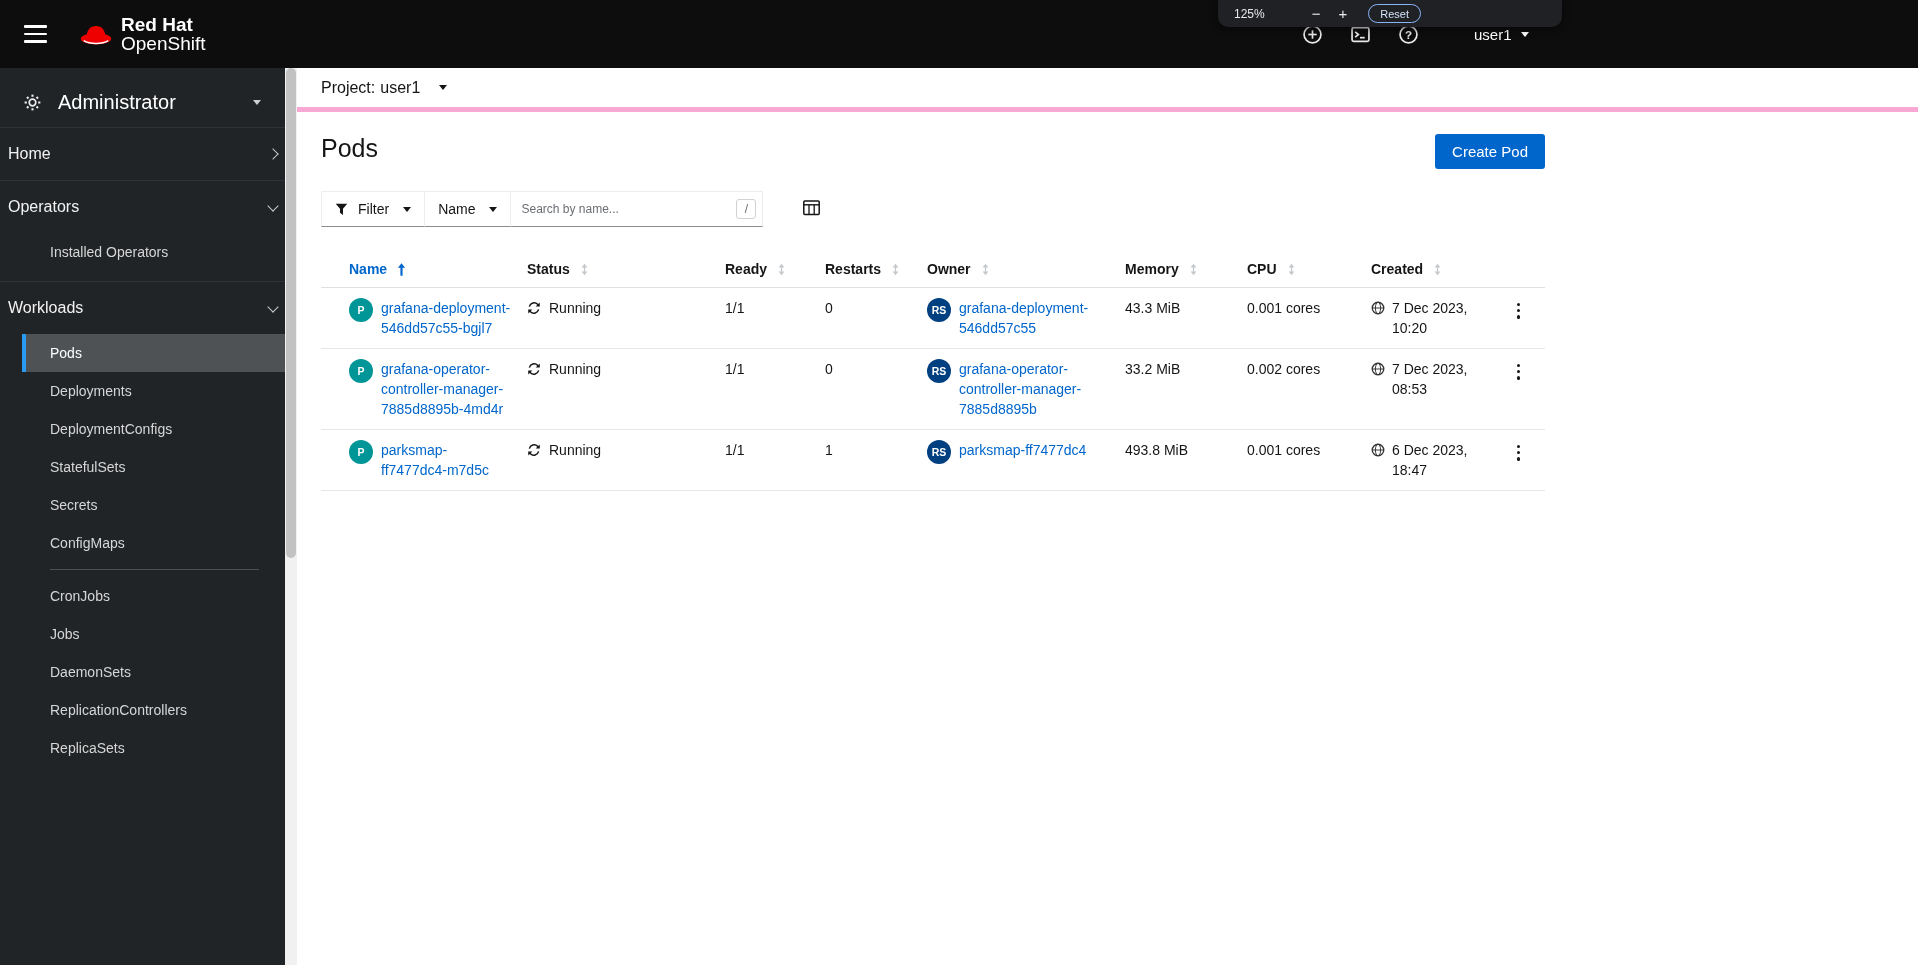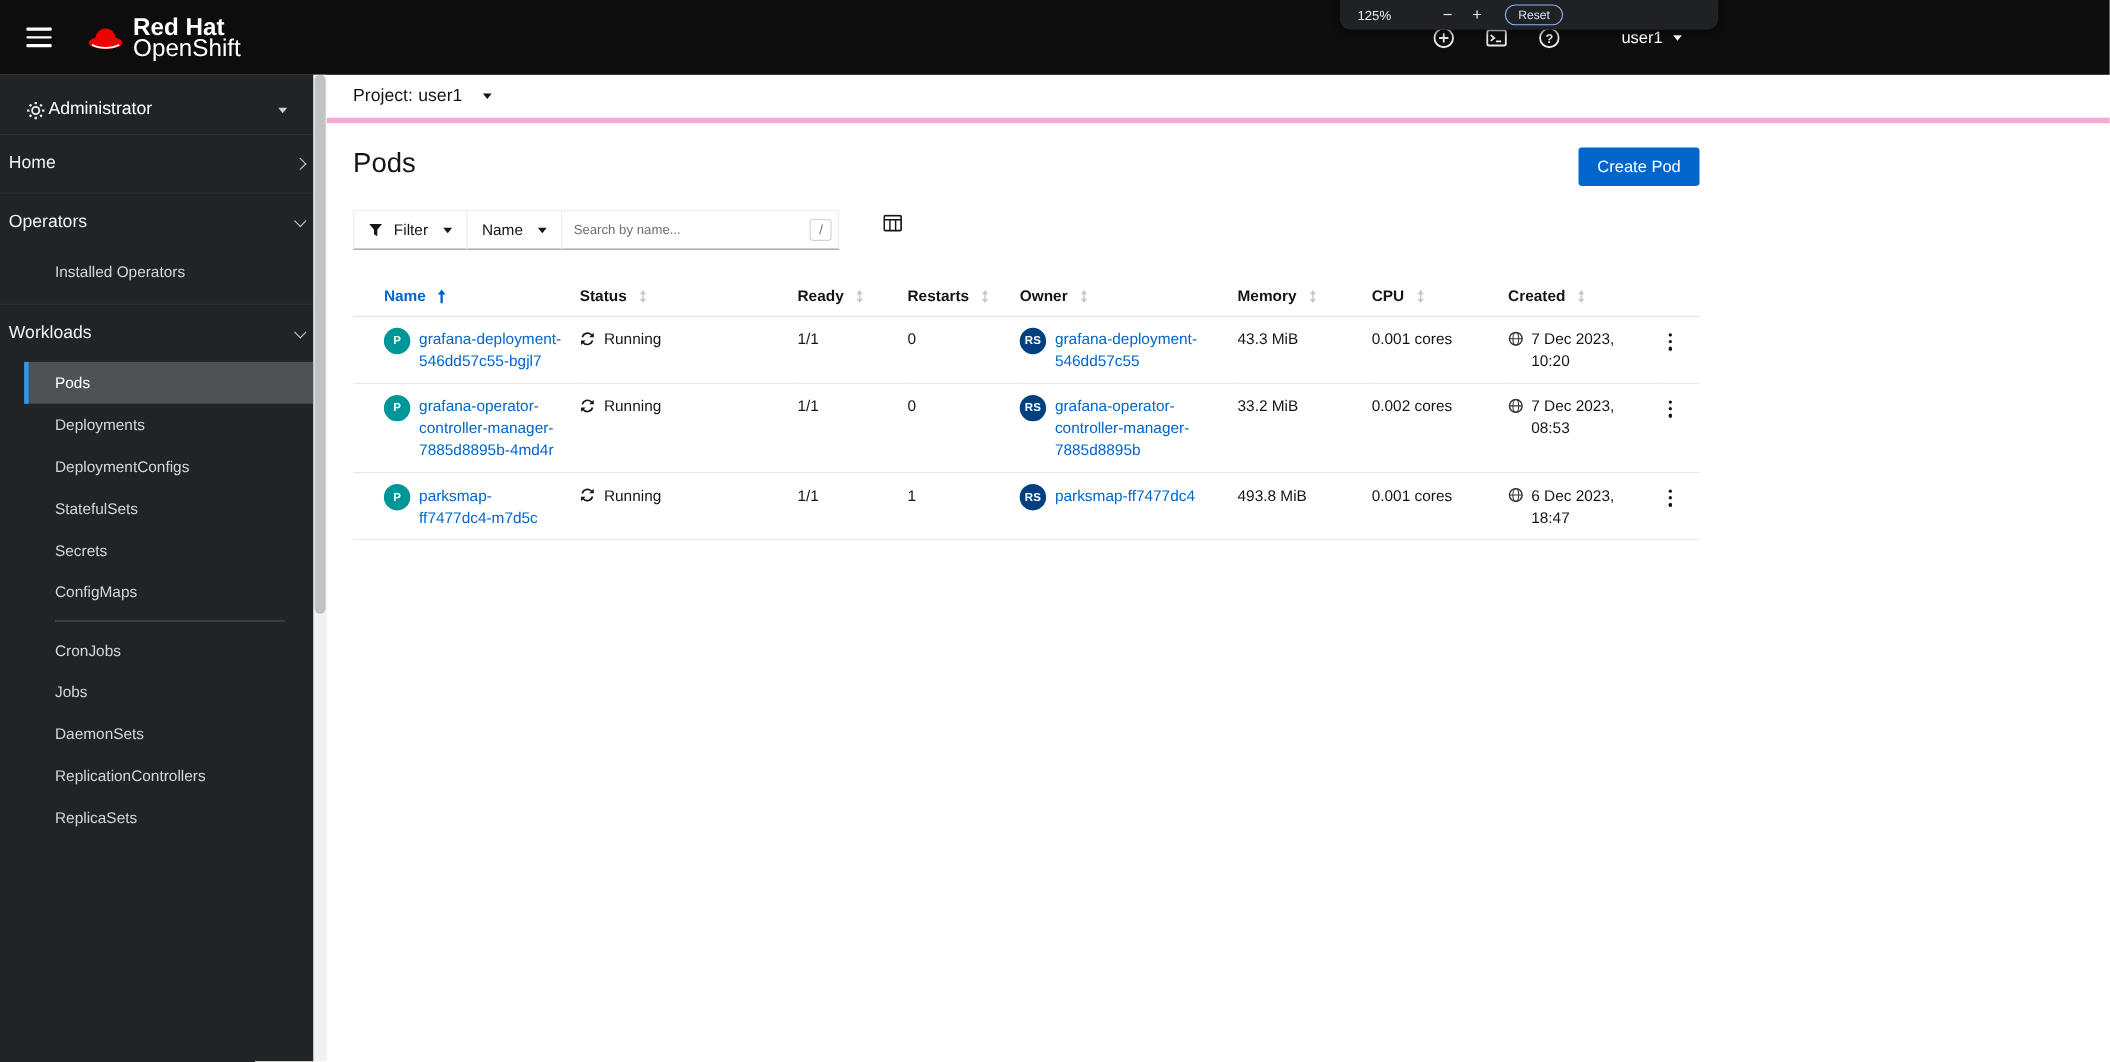--- a/index.html
+++ b/index.html
@@ -12,21 +12,21 @@
 
   
   .masthead {
     position:relative; height:68px; background:#0d0d0d;
     display:flex; align-items:center; padding:0 24px;
   }
   .hamburger { background:none; border:none; padding:0; margin-right:30px;
     display:flex; flex-direction:column; gap:5px; cursor:pointer; }
   .hamburger span { display:block; width:23px; height:2.6px; background:#fff; border-radius:1px; }
   .brand { display:flex; align-items:center; gap:6px; cursor:pointer; }
-  .brand-text { color:#fff; font-size:22px; line-height:19px; }
+  .brand-text { color:#fff; font-size:19px; line-height:19px; }
   .brand-l1 { font-weight:bold; }
   .masthead-right { position:absolute; left:1303px; top:0; height:68px;
     display:flex; align-items:center; gap:29px; }
   .mh-icon { display:inline-flex; cursor:pointer; }
   .user-menu { display:flex; align-items:center; gap:9px; color:#fff; font-size:15px;
     cursor:pointer; margin-left:27px; }
   .caret { display:inline-block; width:0; height:0;
     border-left:4.5px solid transparent; border-right:4.5px solid transparent;
     border-top:5.5px solid currentColor; }
 
@@ -39,22 +39,22 @@
   .zoom-btn { background:none; border:none; color:#e8eaed; font-size:15px;
     line-height:1; padding:0 9px; cursor:pointer; }
   .zoom-reset { margin-left:12px; background:none; border:1px solid #8ab4f8;
     color:#d2e3fc; font-size:11px; border-radius:10px; padding:2.5px 11px; cursor:pointer; }
 
   
   .app { display:flex; height:897px; }
 
   
   .sidebar { width:285px; flex:none; background:#212427; padding-top:10px; overflow:hidden; }
-  .perspective { display:flex; align-items:center; gap:3px; padding:13px 24px;
-    color:#fff; font-size:16px; cursor:pointer; border-bottom:1px solid #2f3337; }
+  .perspective { display:flex; align-items:center; gap:17px; padding:13px 24px;
+    color:#fff; font-size:20px; cursor:pointer; border-bottom:1px solid #2f3337; }
   .perspective .caret { margin-left:auto; color:#cfcfcf; }
   .nav-section.bordered { border-bottom:1px solid #2f3337; }
   .nav-top { display:flex; align-items:center; padding:17px 8px;
     color:#f2f2f2; font-size:16px; cursor:pointer; }
   .chev { display:inline-block; width:8px; height:8px; margin-left:auto;
     border-right:1.8px solid #c9c9c9; border-bottom:1.8px solid #c9c9c9; }
   .chev.down { transform:rotate(45deg); margin-top:-3px; }
   .chev.right { transform:rotate(-45deg); }
   .nav-sub { display:block; margin-left:22px; padding:9px 8px 9px 28px;
     color:#d6d6d6; font-size:14px; line-height:20px; cursor:pointer; }
@@ -72,21 +72,21 @@
   .project-select { display:flex; align-items:center; gap:5px; cursor:pointer; }
   .project-select .caret { margin-left:14px; color:#151515; }
 
   .content { width:1248px; }
   .page-header { display:flex; justify-content:space-between; align-items:flex-start;
     padding:22px 0 0 24px; margin-bottom:22px; }
   h1.page-title { margin:0; font-size:25px; font-weight:500; color:#151515; }
   .create-btn { background:#0066cc; color:#fff; border:none; border-radius:3px;
     font-size:15px; padding:9px 17px; cursor:pointer; font-family:inherit; }
 
-  .toolbar { display:flex; align-items:flex-start; padding-left:24px; margin-bottom:24px; }
+  .toolbar { display:flex; align-items:center; padding-left:24px; margin-bottom:24px; }
   .control { height:36px; background:#fff; border:1px solid #ededed; border-bottom-color:#8a8d90;
     display:flex; align-items:center; gap:10px; padding:0 13px; font-size:14px;
     color:#151515; cursor:pointer; }
   .control .caret { color:#151515; margin-left:4px; }
   .attach { margin-left:-1px; }
   .search-box { position:relative; margin-left:-1px; }
   .search-box input { width:253px; height:36px; border:1px solid #ededed; border-bottom-color:#8a8d90;
     padding:0 32px 0 10px; font-size:12px; font-family:inherit; color:#151515; outline:none; }
   .search-box input::placeholder { color:#6a6e73; }
   .slash-hint { position:absolute; right:7px; top:8px; width:20px; height:20px;

